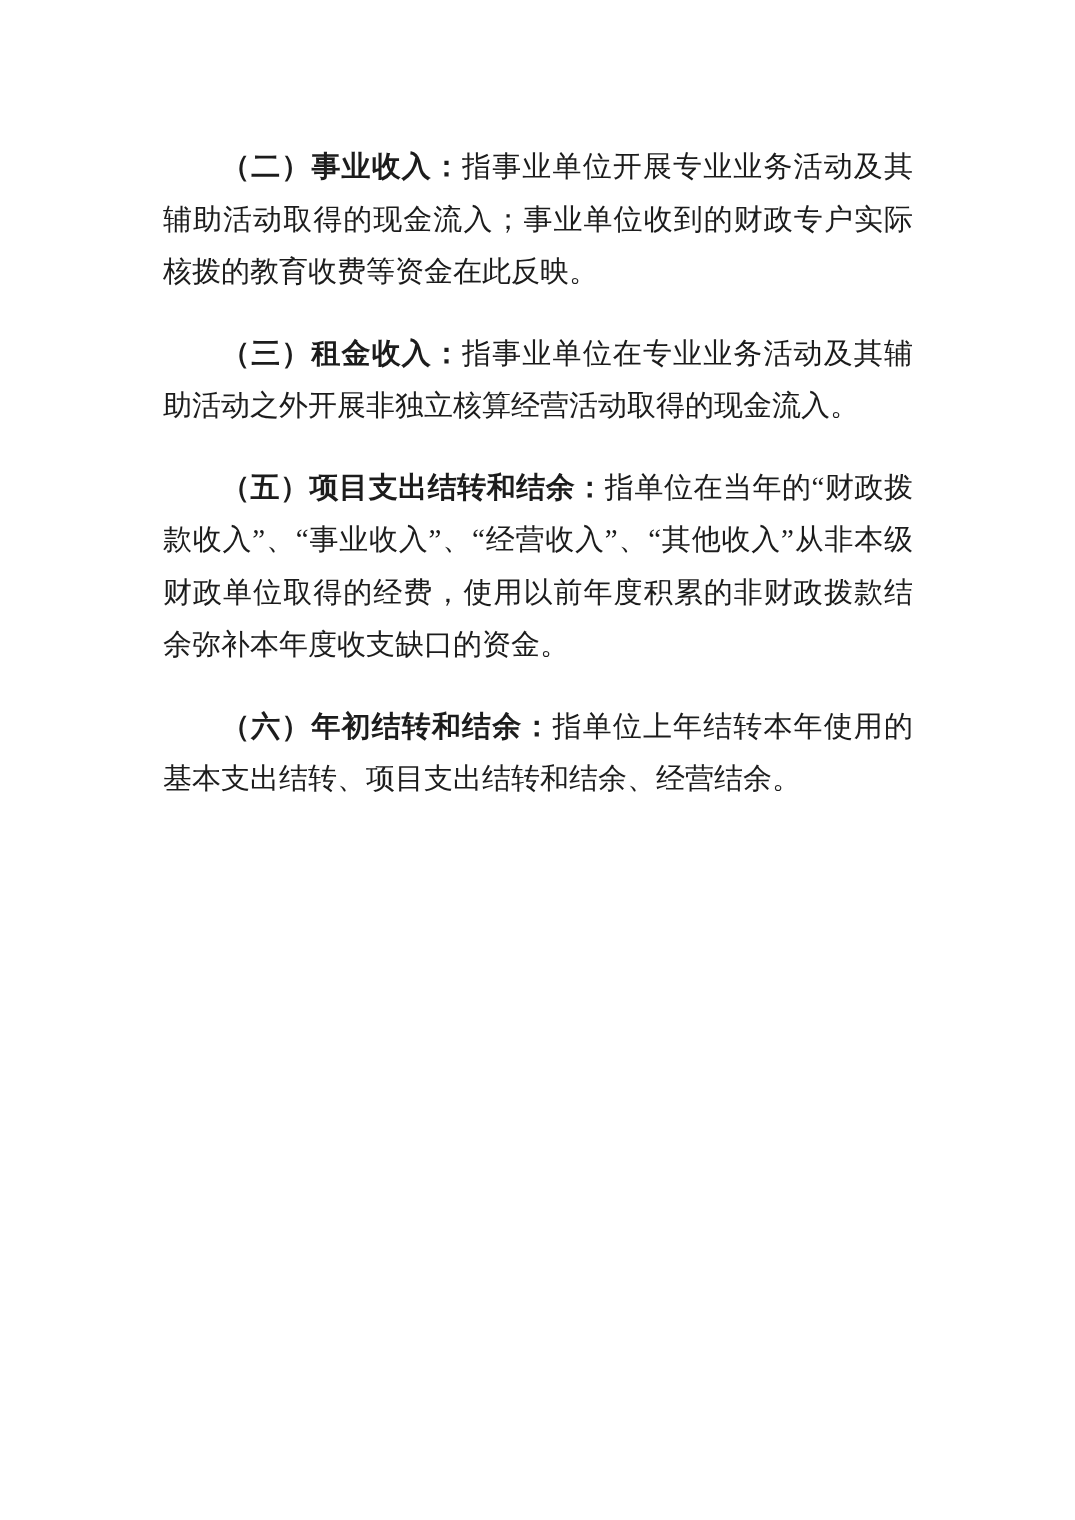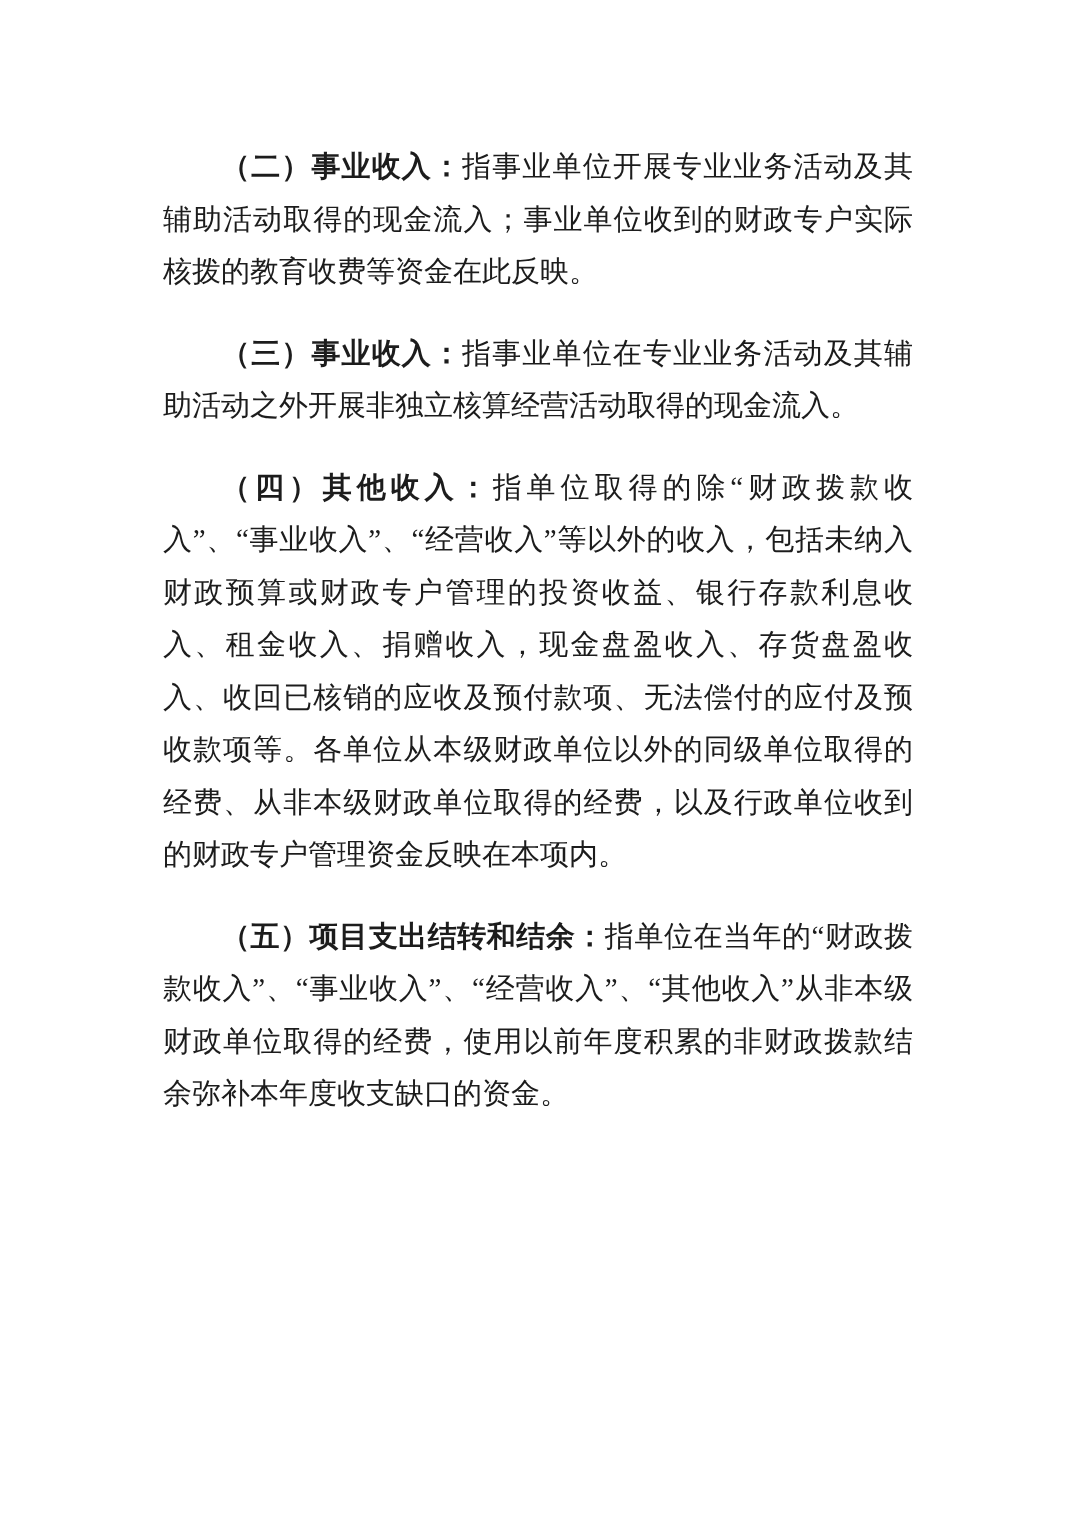--- a/index.html
+++ b/index.html
@@ -48,18 +48,18 @@
     letter-spacing: 2px;
     color: #2a2a2a;
   }
 </style>
 </head>
 <body>
 
 <div class="page">
   <div class="content">
     <p class="para"><span class="para-head">（二）事业收入：</span><span class="para-body">指事业单位开展专业业务活动及其辅助活动取得的现金流入；事业单位收到的财政专户实际核拨的教育收费等资金在此反映。</span></p>
-    <p class="para"><span class="para-head">（三）事业收入：</span><span class="para-body">指事业单位在专业业务活动及其辅助活动之外开展非独立核算经营活动取得的现金流入。</span></p>
-    <p class="para"><span class="para-head">（四）其他收入：</span><span class="para-body">指单位取得的除“财政拨款收入”、“事业收入”、“经营收入”等以外的收入，包括未纳入财政预算或财政专户管理的投资收益、银行存款利息收入、租金收入、捐赠收入，现金盘盈收入、存货盘盈收入、收回已核销的应收及预付款项、无法偿付的应付及预收款项等。各单位从本级财政单位以外的同级单位取得的经费、从非本级财政单位取得的经费，以及行政单位收到的财政专户管理资金反映在本项内。</span></p>
+    <p class="para"><span class="para-head">（三）租金收入：</span><span class="para-body">指事业单位在专业业务活动及其辅助活动之外开展非独立核算经营活动取得的现金流入。</span></p>
     <p class="para"><span class="para-head">（五）项目支出结转和结余：</span><span class="para-body">指单位在当年的“财政拨款收入”、“事业收入”、“经营收入”、“其他收入”从非本级财政单位取得的经费，使用以前年度积累的非财政拨款结余弥补本年度收支缺口的资金。</span></p>
+    <p class="para"><span class="para-head">（六）年初结转和结余：</span><span class="para-body">指单位上年结转本年使用的基本支出结转、项目支出结转和结余、经营结余。</span></p>
   </div>
   <div class="footer">- 9 -</div>
 </div>
 
 </body></html>

